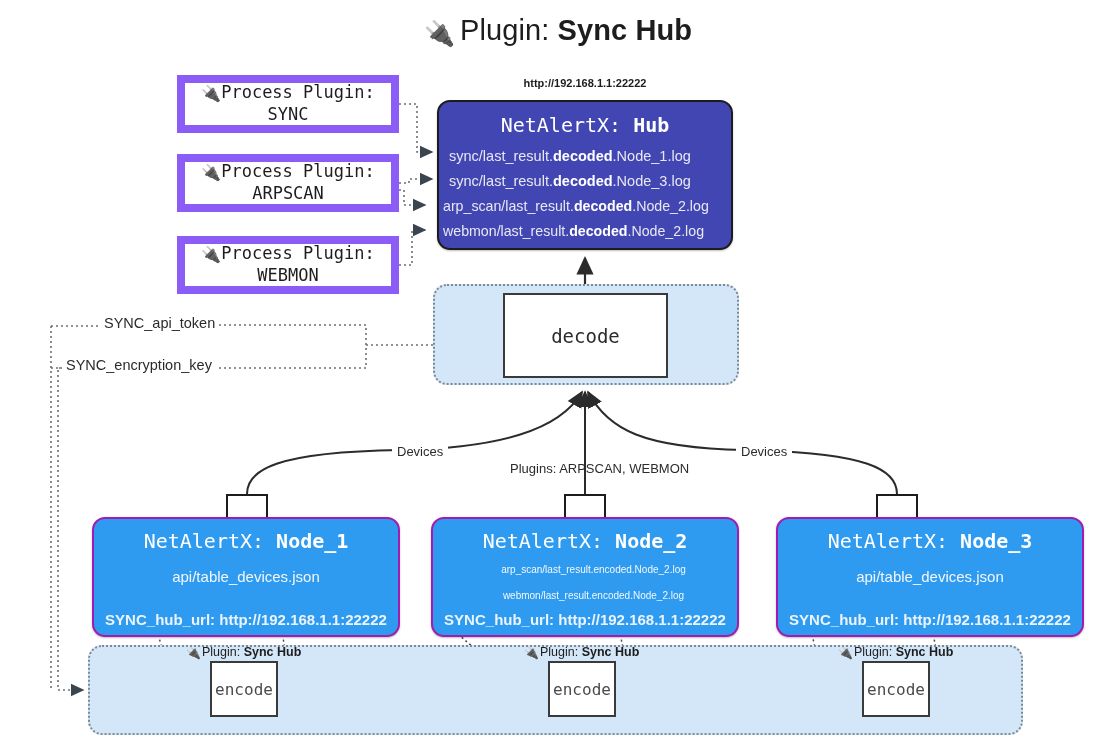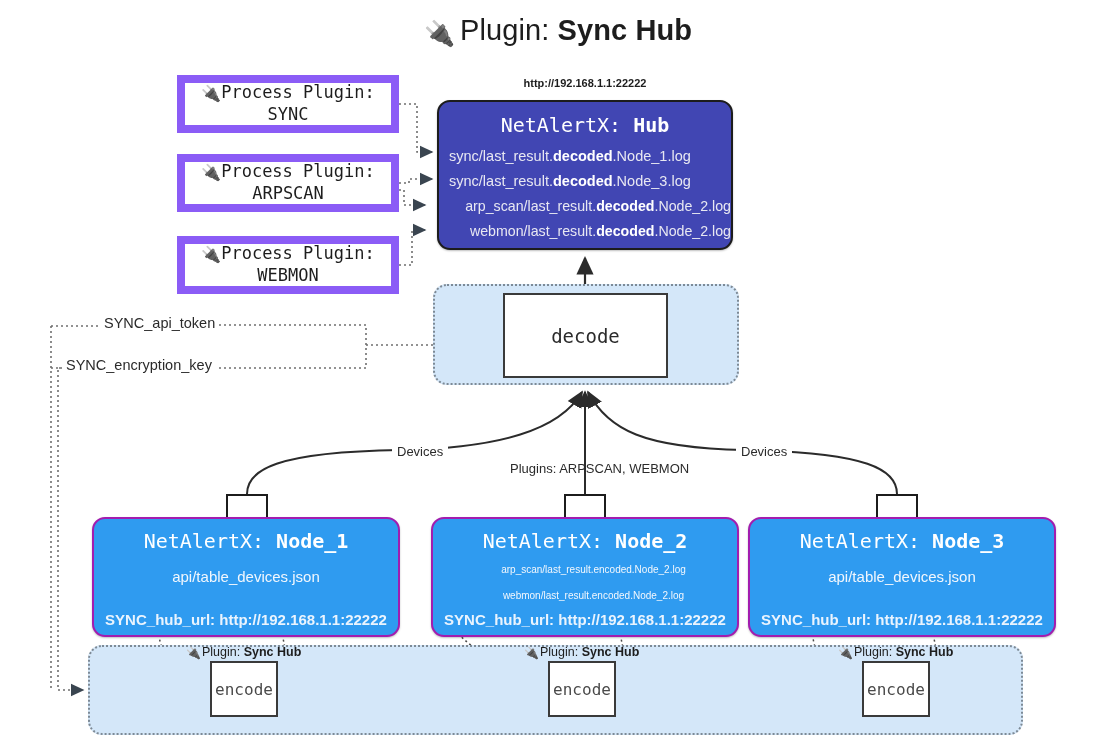--- a/index.html
+++ b/index.html
@@ -38,21 +38,21 @@
     font-family:"DejaVu Sans Mono","Liberation Mono",monospace;
     font-size:20px;color:#ffffff;
   }
   #hub .hub-title b{font-weight:bold;}
   #hub .logs{margin-top:7px;}
   .logline{
     color:#e8e8f2;font-size:14.5px;line-height:25px;white-space:nowrap;
     padding-left:10px;
   }
   .logline b{font-weight:bold;color:#ffffff;}
-  .logline.wide{font-size:14.2px;padding-left:4px;text-align:right;}
+  .logline.wide{font-size:14.2px;padding-left:4px;}
   #huburl{
     left:437px;top:77px;width:296px;text-align:center;
     font-size:11px;font-weight:bold;color:#1d1d1d;
   }
 
   
   #decode-wrap{
     left:433px;top:284px;width:306px;height:101px;
     background:#d4e7f9;border:2px dotted #7d8a96;border-radius:14px;
   }
@@ -240,21 +240,21 @@
       <span>NetAlertX:</span>
       <b>Node_2</b>
     </div>
     <div class="nbody" style="margin-top:4px;">
       <div class="nline sm">arp_scan/last_result.encoded.Node_2.log</div>
       <div class="nline sm">webmon/last_result.encoded.Node_2.log</div>
     </div>
     <div class="nfoot">SYNC_hub_url: http://192.168.1.1:22222</div>
   </div>
 
-  <div class="abs node" style="left:748px;top:517px;">
+  <div class="abs node" style="left:776px;top:517px;">
     <div class="ntitle">
       <span>NetAlertX:</span>
       <b>Node_3</b>
     </div>
     <div class="nbody">
       <div class="nline">api/table_devices.json</div>
     </div>
     <div class="nfoot">SYNC_hub_url: http://192.168.1.1:22222</div>
   </div>
 

